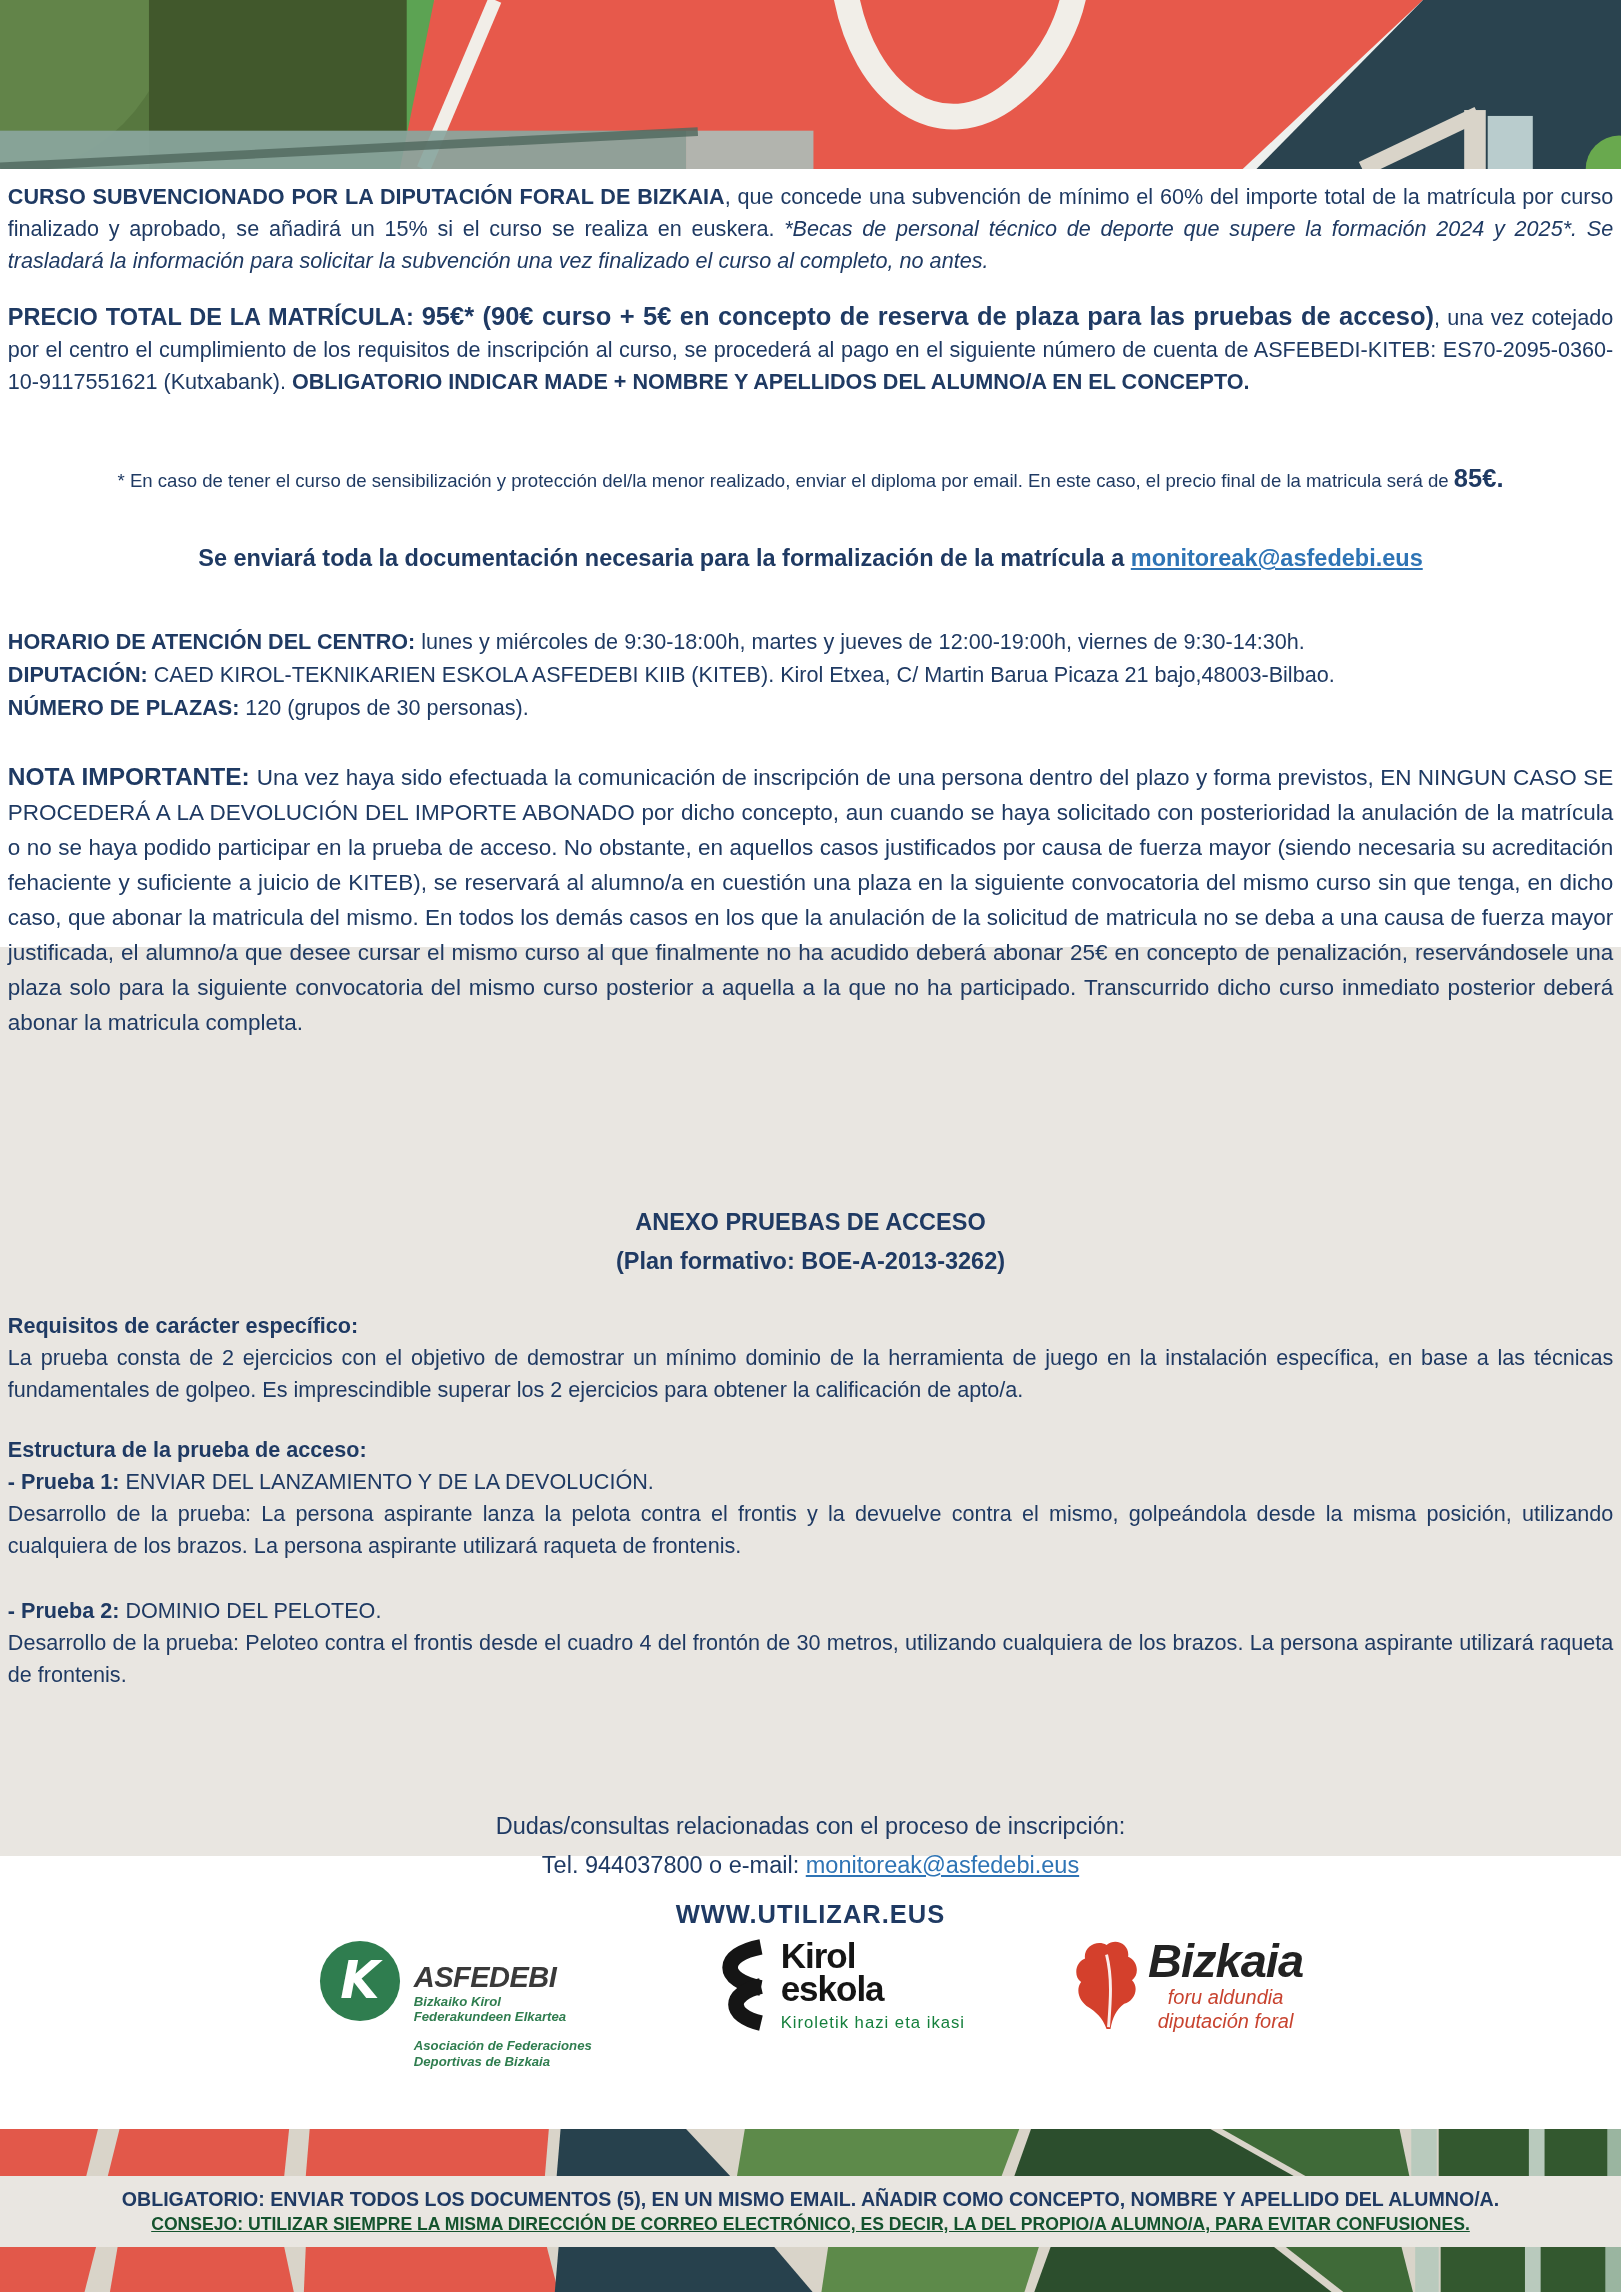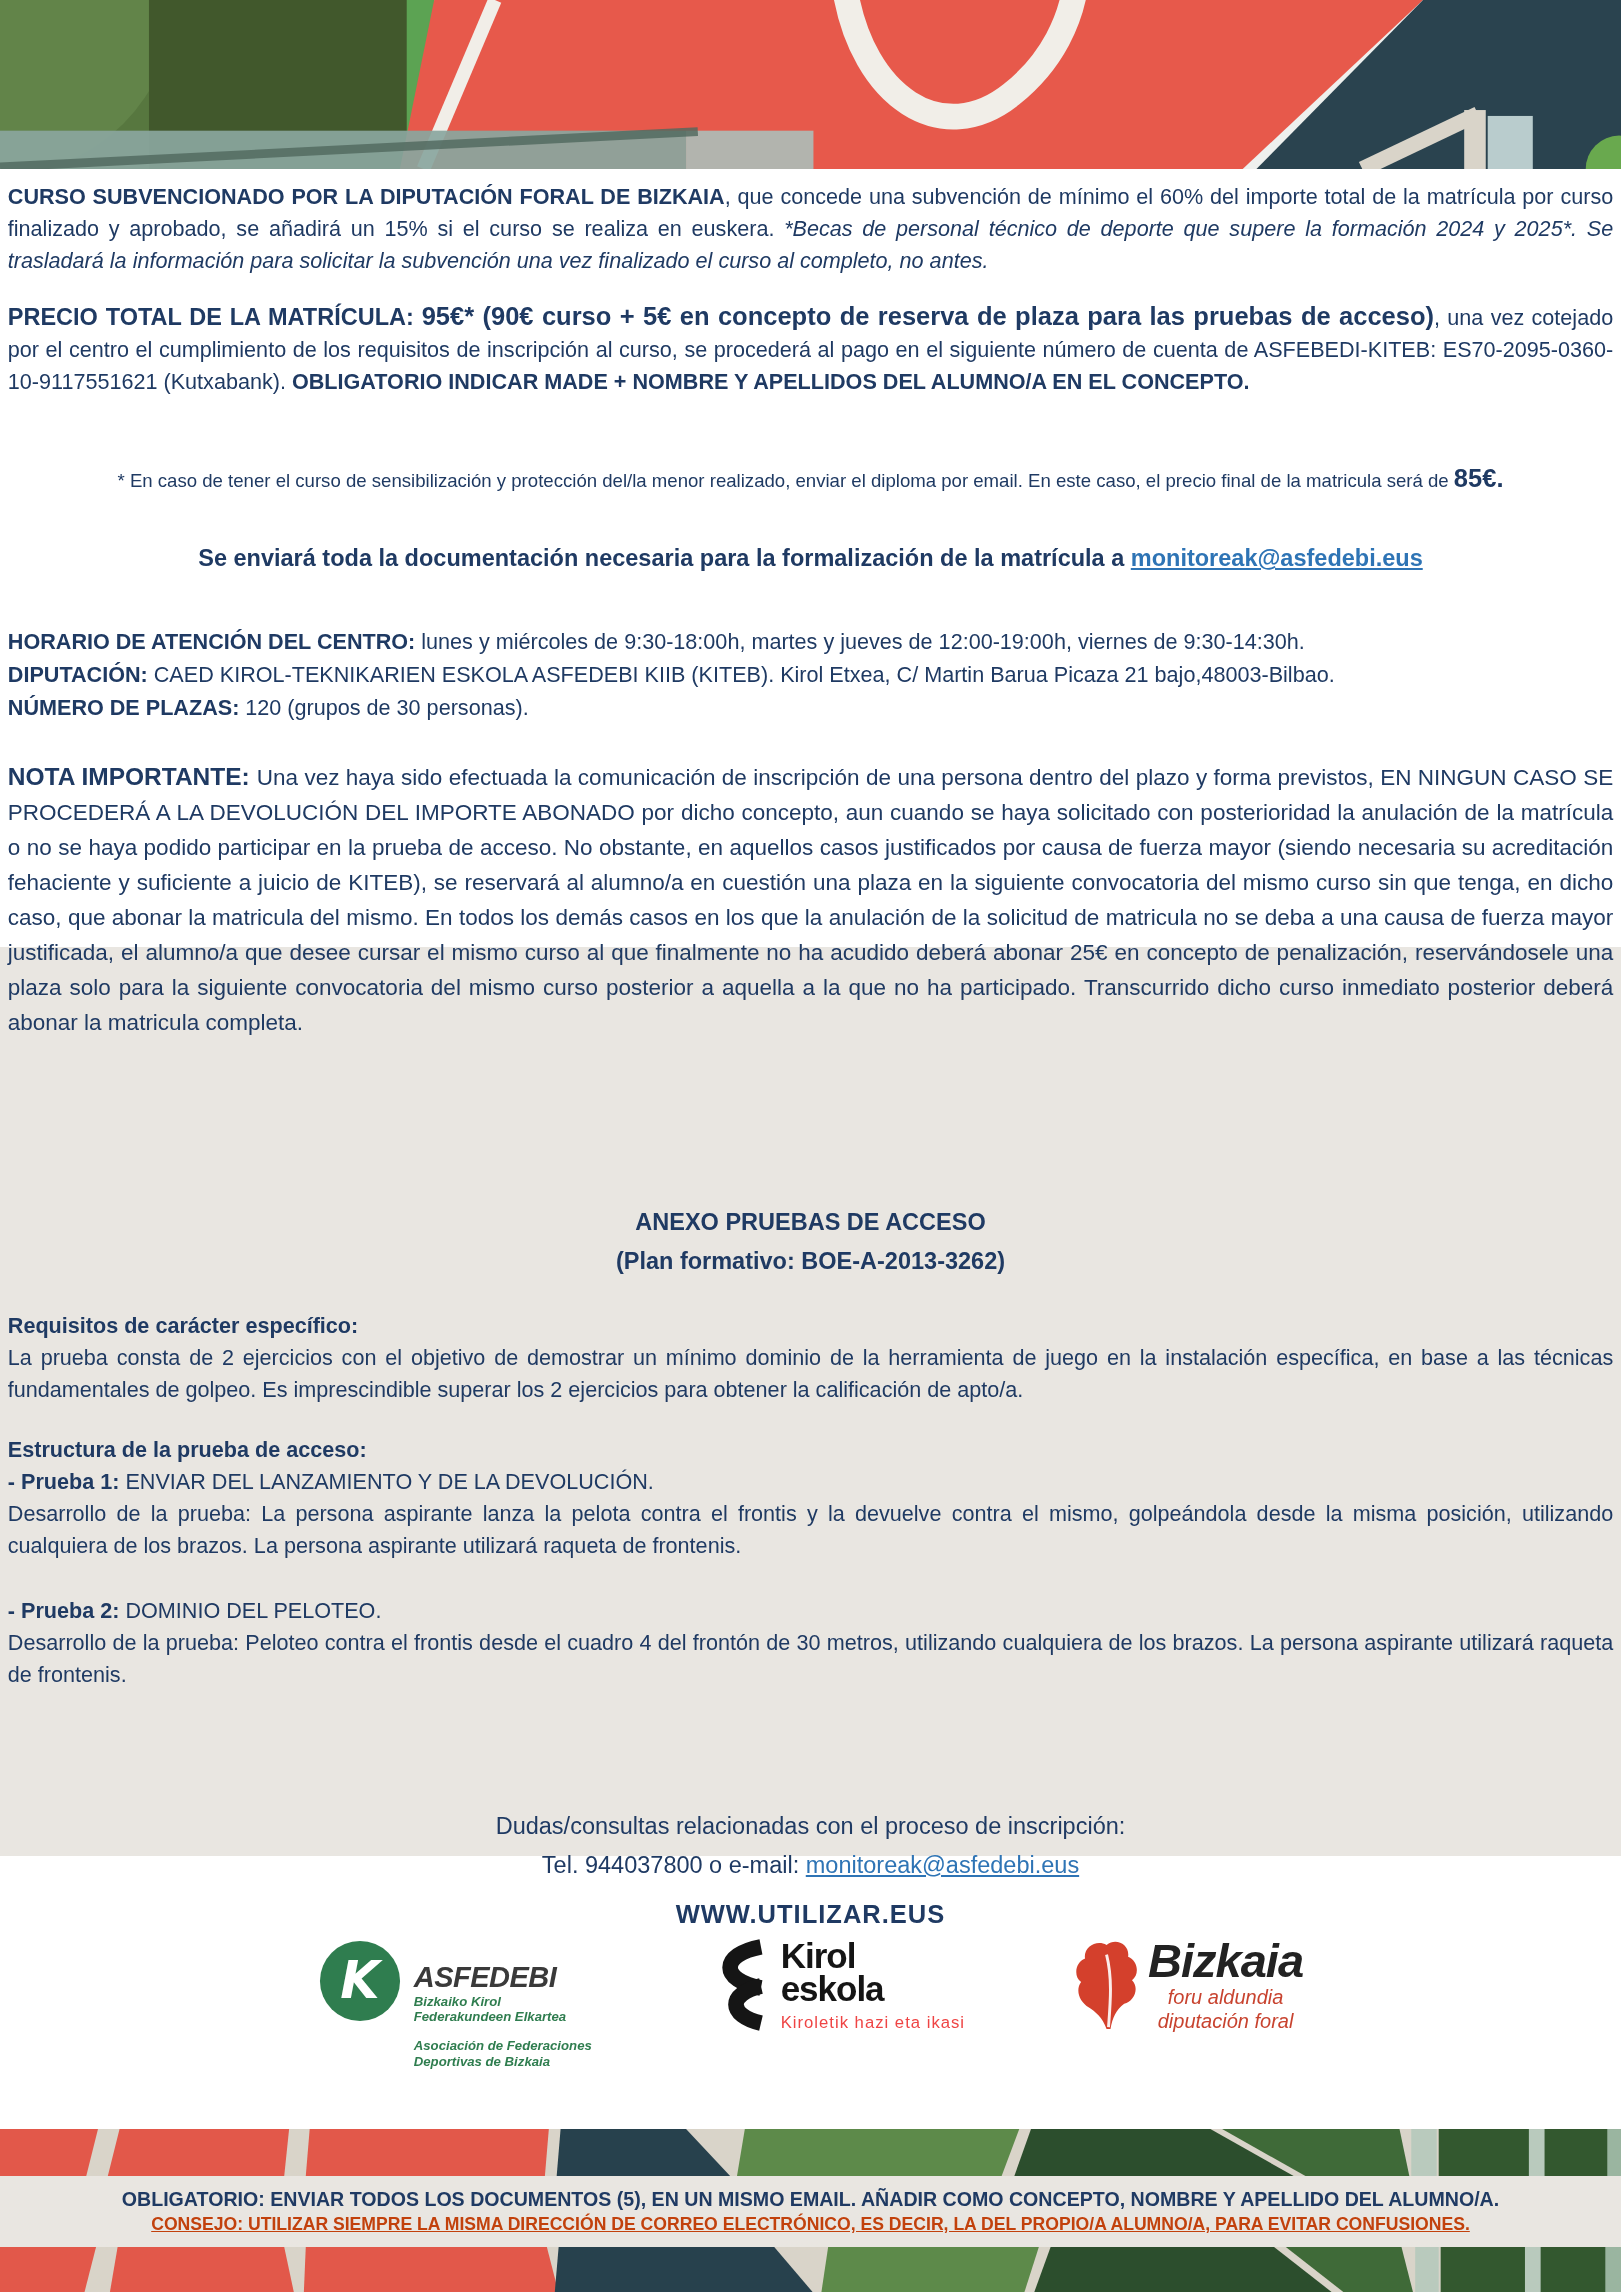--- a/index.html
+++ b/index.html
@@ -33,31 +33,31 @@
   .website{margin-top:15.7px;text-align:center;font-size:25.5px;font-weight:800;letter-spacing:1px;}
   .logos-row{margin-top:9.8px;display:flex;justify-content:center;align-items:flex-start;gap:108px;}
   
   .asfedebi{display:flex;align-items:flex-start;gap:11.8px;}
   .asfedebi .name{font-size:29px;font-weight:800;font-style:italic;color:#3a3a3a;letter-spacing:-0.5px;margin-top:21.6px;}
   .asfedebi .sub{font-size:13.2px;font-weight:bold;font-style:italic;color:#2f7d4f;line-height:15.7px;}
   .asfedebi .sub.sp{margin-top:13px;}
   
   .kirol{display:flex;align-items:flex-start;gap:9.8px;}
   .kirol .names{font-size:35px;font-weight:800;color:#151515;line-height:33px;letter-spacing:-1px;}
-  .kirol .tagline{font-size:16.7px;color:#ef4444;letter-spacing:1px;margin-top:7.8px;}
+  .kirol .tagline{font-size:16.7px;color:#15803d;letter-spacing:1px;margin-top:7.8px;}
   
   .bizkaia{display:flex;align-items:flex-start;gap:2px;text-align:center;}
   .bizkaia .name{font-size:47px;font-weight:800;font-style:italic;color:#222;line-height:43px;letter-spacing:-1px;}
   .bizkaia .subs{font-size:20px;font-style:italic;color:#c8432f;line-height:23.5px;margin-top:3.9px;}
   
   .footer{position:absolute;left:0;bottom:0;width:1621px;height:164px;z-index:3;}
   .footer svg{display:block;}
   .footer-band{width:1621px;height:71px;background:#e9e6e1;display:flex;flex-direction:column;justify-content:center;align-items:center;gap:3.9px;}
   .footer-line1{font-size:19.6px;font-weight:bold;color:#1f3a63;}
-  .footer-line2{font-size:17.6px;font-weight:bold;color:#c2410c;text-decoration:underline;}
+  .footer-line2{font-size:17.6px;font-weight:bold;color:#14532d;text-decoration:underline;}
 </style>
 </head>
 <body>
 
 <div class="gray-band"></div>
 
 <div class="header-graphic">
   <svg width="1621" height="169" viewBox="0 0 1654 172" preserveAspectRatio="none">
     <rect width="1654" height="172" fill="#eef0ee"></rect>
     <rect x="0" y="0" width="443" height="172" fill="#57773f"></rect>

